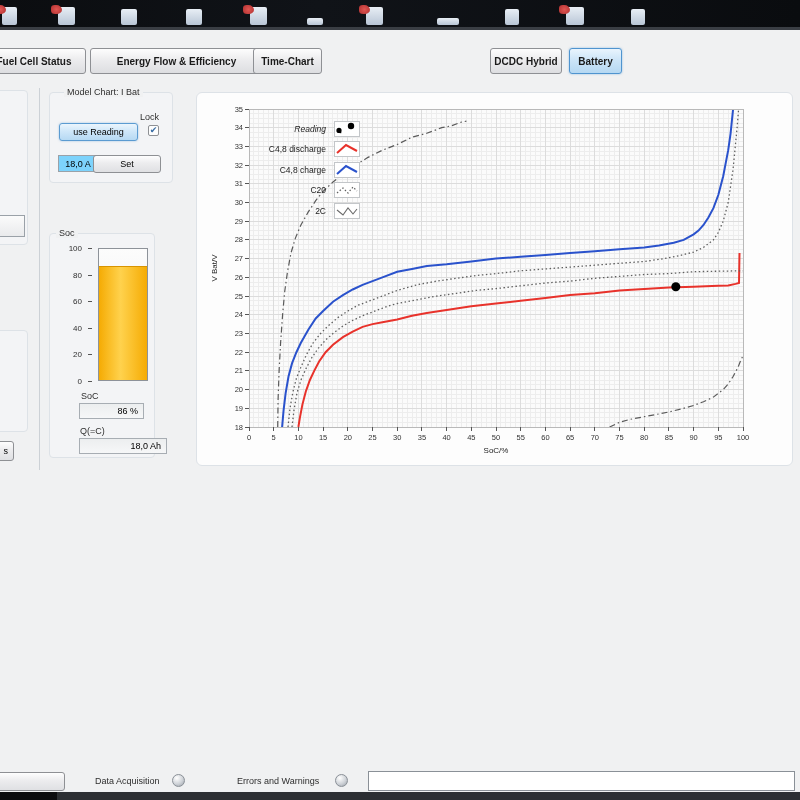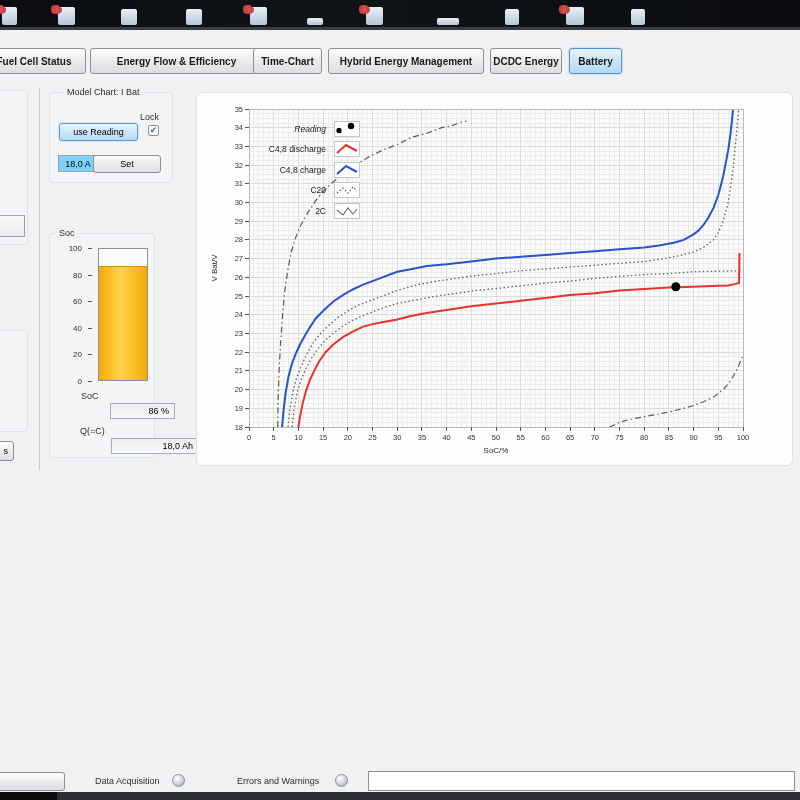--- a/index.html
+++ b/index.html
@@ -85,25 +85,22 @@
 <div id="tab-bar" class="abs">
   <div class="tab" style="left:-18px;width:104px;">
       <span>Fuel Cell Status</span>
     </div>
   <div class="tab" style="left:90px;width:173px;">
       <span>Energy Flow &amp; Efficiency</span>
     </div>
   <div class="tab" style="left:253px;width:69px;">
       <span>Time-Chart</span>
     </div>
-  <div class="tab" style="left:328px;width:156px;">
-      <span>Hybrid Energy Management</span>
-    </div>
   <div class="tab" style="left:490px;width:72px;">
-      <span>DCDC Energy</span>
+      <span>DCDC Hybrid</span>
     </div>
   <div class="tab selected" style="left:569px;width:53px;">
       <span>Battery</span>
     </div>
 </div>
 
 <div class="groupbox" style="left:-20px;top:90px;width:48px;height:155px;"></div>
 <div class="lv-field" style="left:-10px;top:215px;width:35px;height:22px;background:linear-gradient(180deg,#fbfbfb,#e9eaec);"></div>
 <div class="groupbox" style="left:-20px;top:330px;width:48px;height:102px;"></div>
 <div class="lv-button" style="left:-30px;top:441px;width:44px;height:20px;justify-content:flex-end;padding-right:5px;">
@@ -139,25 +136,25 @@
       <div class="gauge-tick-label" style="left: 14px; top: 63.2px;">60</div>
       <div class="gauge-tick" style="left: 38px; top: 67.2px;"></div>
       <div class="gauge-tick-label" style="left: 14px; top: 89.8px;">40</div>
       <div class="gauge-tick" style="left: 38px; top: 93.8px;"></div>
       <div class="gauge-tick-label" style="left: 14px; top: 116.4px;">20</div>
       <div class="gauge-tick" style="left: 38px; top: 120.4px;"></div>
       <div class="gauge-tick-label" style="left: 14px; top: 143px;">0</div>
       <div class="gauge-tick" style="left: 38px; top: 147px;"></div>
     </div>
   <div class="small-label" style="left:31px;top:157px;">SoC</div>
-  <div class="lv-indicator" style="left:29px;top:169px;width:65px;height:16px;margin-left:31px;">
+  <div class="lv-indicator" style="left:29px;top:169px;width:65px;height:16px;">
       <span>86 %</span>
     </div>
   <div class="small-label" style="left:30px;top:192px;">Q(=C)</div>
-  <div class="lv-indicator" style="left:29px;top:204px;width:88px;height:16px;margin-left:32px;">
+  <div class="lv-indicator" style="left:29px;top:204px;width:88px;height:16px;">
       <span>18,0 Ah</span>
     </div>
 </div>
 
 <div id="chart-box" class="abs">
   <svg id="chart-svg" width="590" height="366">
       <rect x="48" y="13" width="494" height="318" fill="#fbfbfb"></rect>
       <line x1="52.94" y1="13" x2="52.94" y2="331" stroke="#ededed" stroke-width="1" shape-rendering="crispEdges"></line>
       <line x1="57.88" y1="13" x2="57.88" y2="331" stroke="#ededed" stroke-width="1" shape-rendering="crispEdges"></line>
       <line x1="62.82" y1="13" x2="62.82" y2="331" stroke="#ededed" stroke-width="1" shape-rendering="crispEdges"></line>

